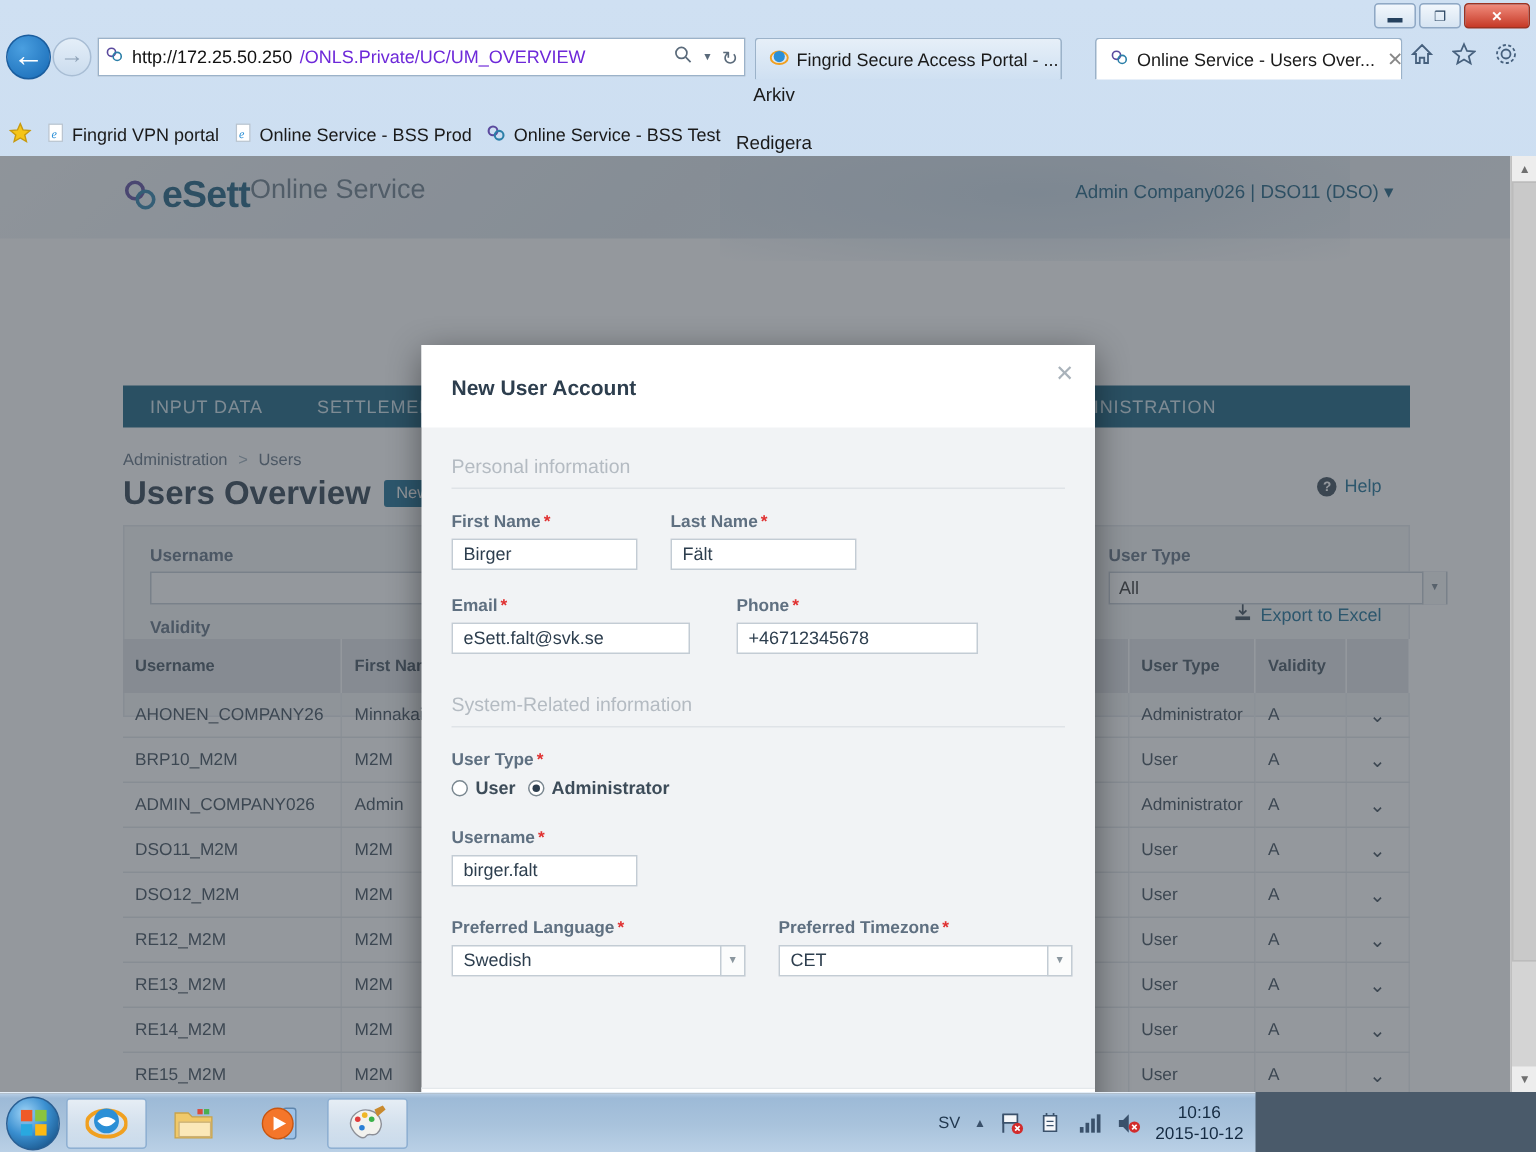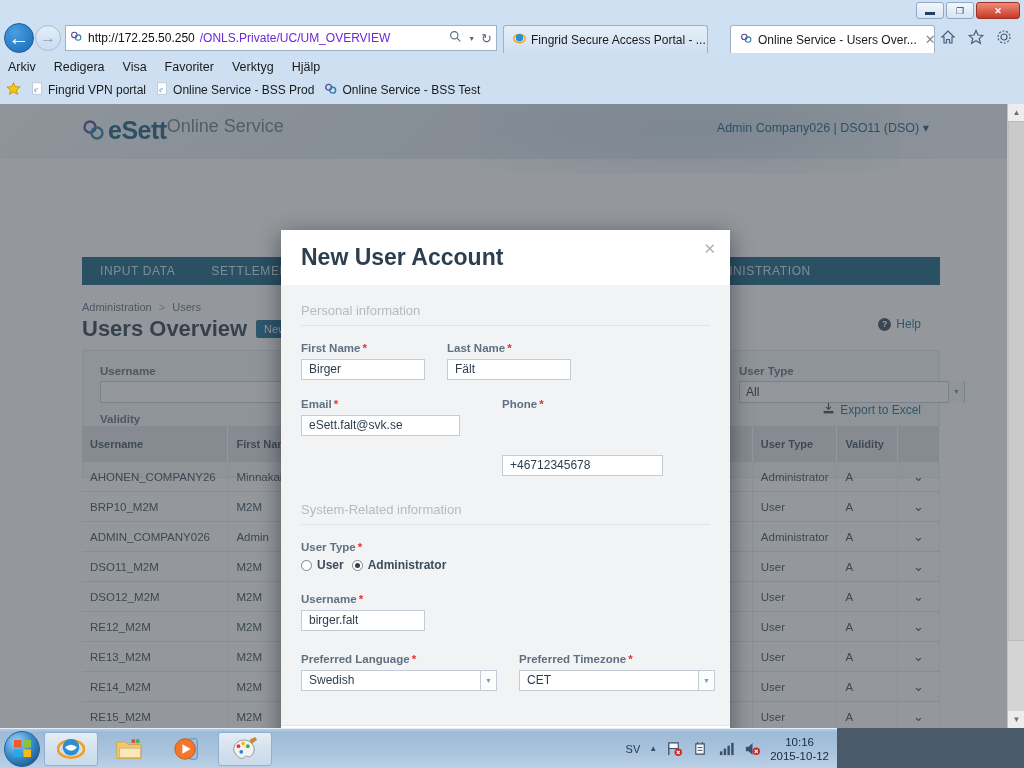--- a/index.html
+++ b/index.html
@@ -75,21 +75,21 @@
   .tab-close { color: #888; font-size: 13px; margin-left: 3px; }
   #browser-right-icons {
     margin-left: auto; display: flex; align-items: center; gap: 12px;
     padding-right: 8px; color: #46607d; font-size: 15px;
   }
 
   
   #menubar {
     position: absolute; left: 0; top: 56px; width: 1024px; height: 22px;
     display: flex; align-items: center; gap: 18px; padding-left: 8px;
-    font-size: 12.5px; color: #1a1a1a;
+    font-size: 12.5px; color: #1a1a1a; flex-direction: column;
   }
   #menubar span { cursor: pointer; }
 
   
   #favbar {
     position: absolute; left: 0; top: 78px; width: 1024px; height: 24px;
     display: flex; align-items: center; gap: 10px; padding-left: 6px;
     font-size: 12px; color: #1a1a1a;
   }
   .fav-item { display: flex; align-items: center; gap: 4px; cursor: pointer; }
@@ -227,21 +227,21 @@
 
   
   #modal {
     position: absolute; left: 281px; top: 126px; width: 449px; height: 557px;
     background: #f1f3f5; box-shadow: 0 5px 22px rgba(0,0,0,.45);
   }
   #modal-header {
     height: 55px; background: #fff; display: flex; align-items: center;
     padding: 0 20px; position: relative;
   }
-  #modal-title { font-size: 23px; font-weight: bold; color: #2d3e4e; }
+  #modal-title { font-size: 14px; font-weight: bold; color: #2d3e4e; }
   #modal-close {
     position: absolute; right: 14px; top: 10px; font-size: 15px; color: #a9b2ba; cursor: pointer;
   }
   #modal-body { padding: 18px 20px 0 20px; height: 455px; position: relative; }
   .section-head {
     font-size: 13px; color: #b4bbc2; padding-bottom: 7px;
     border-bottom: 1px solid #dfe3e7; margin-bottom: 16px;
   }
   .form-row { display: flex; gap: 22px; margin-bottom: 18px; }
   .form-field { display: flex; flex-direction: column; }
@@ -685,21 +685,21 @@
           </div>
         </div>
 
         <div class="form-row" style="margin-bottom:26px;">
           <div class="form-field">
             <span class="field-label">
               <span>Email</span><span class="req">*</span>
             </span>
             <div class="text-input" style="width:159px;">eSett.falt@svk.se</div>
           </div>
-          <div class="form-field" style="margin-left:20px;gap:40px;">
+          <div class="form-field" style="margin-left:9px;">
             <span class="field-label">
               <span>Phone</span><span class="req">*</span>
             </span>
             <div class="text-input" style="width:161px;">+46712345678</div>
           </div>
         </div>
 
         <div class="section-head">System-Related information</div>
 
         <div style="margin-bottom:21px;">

